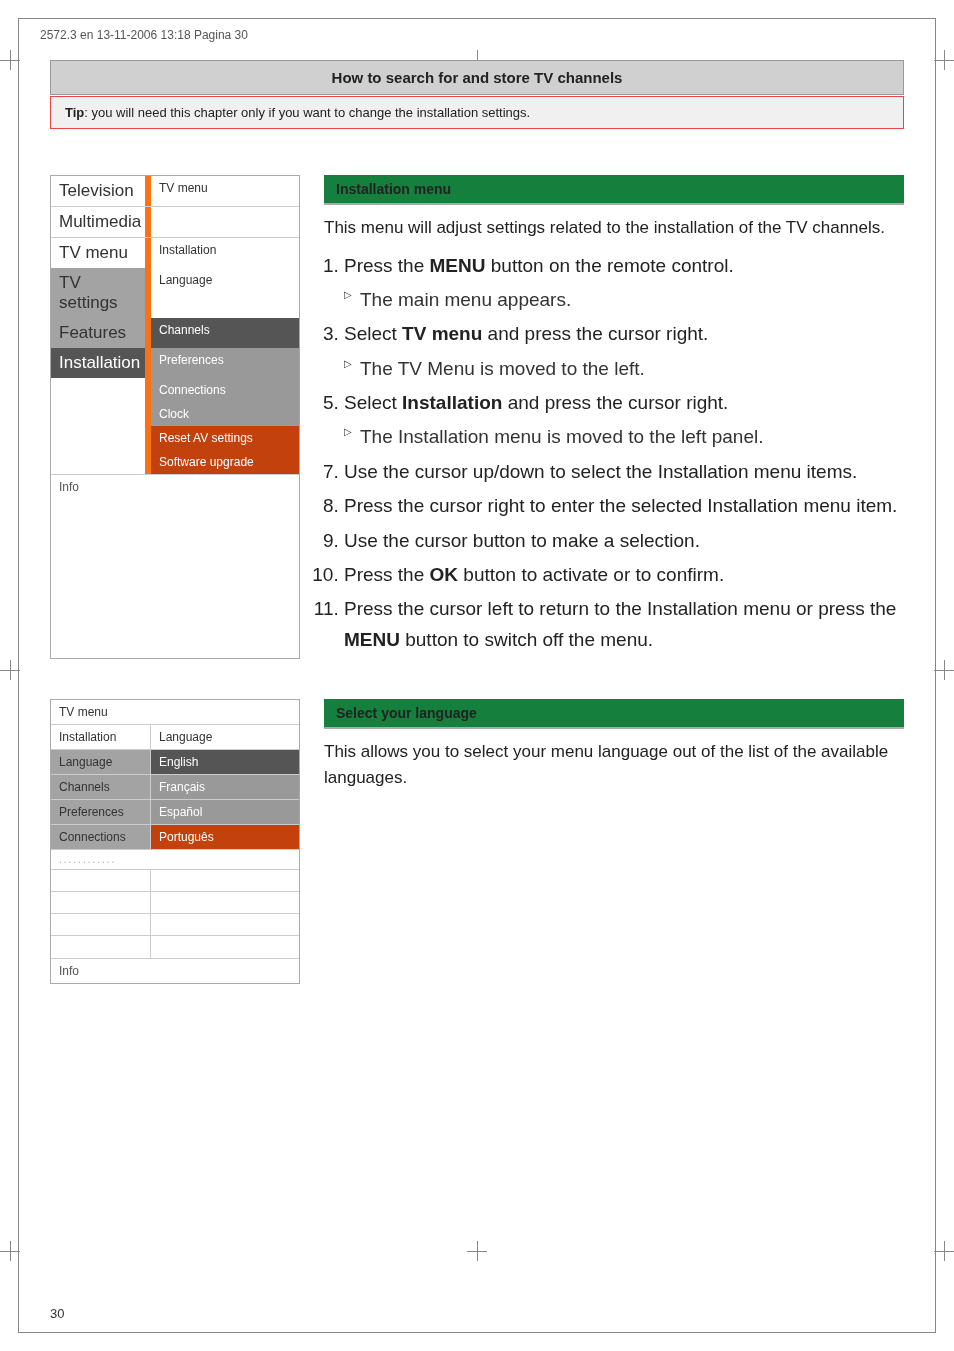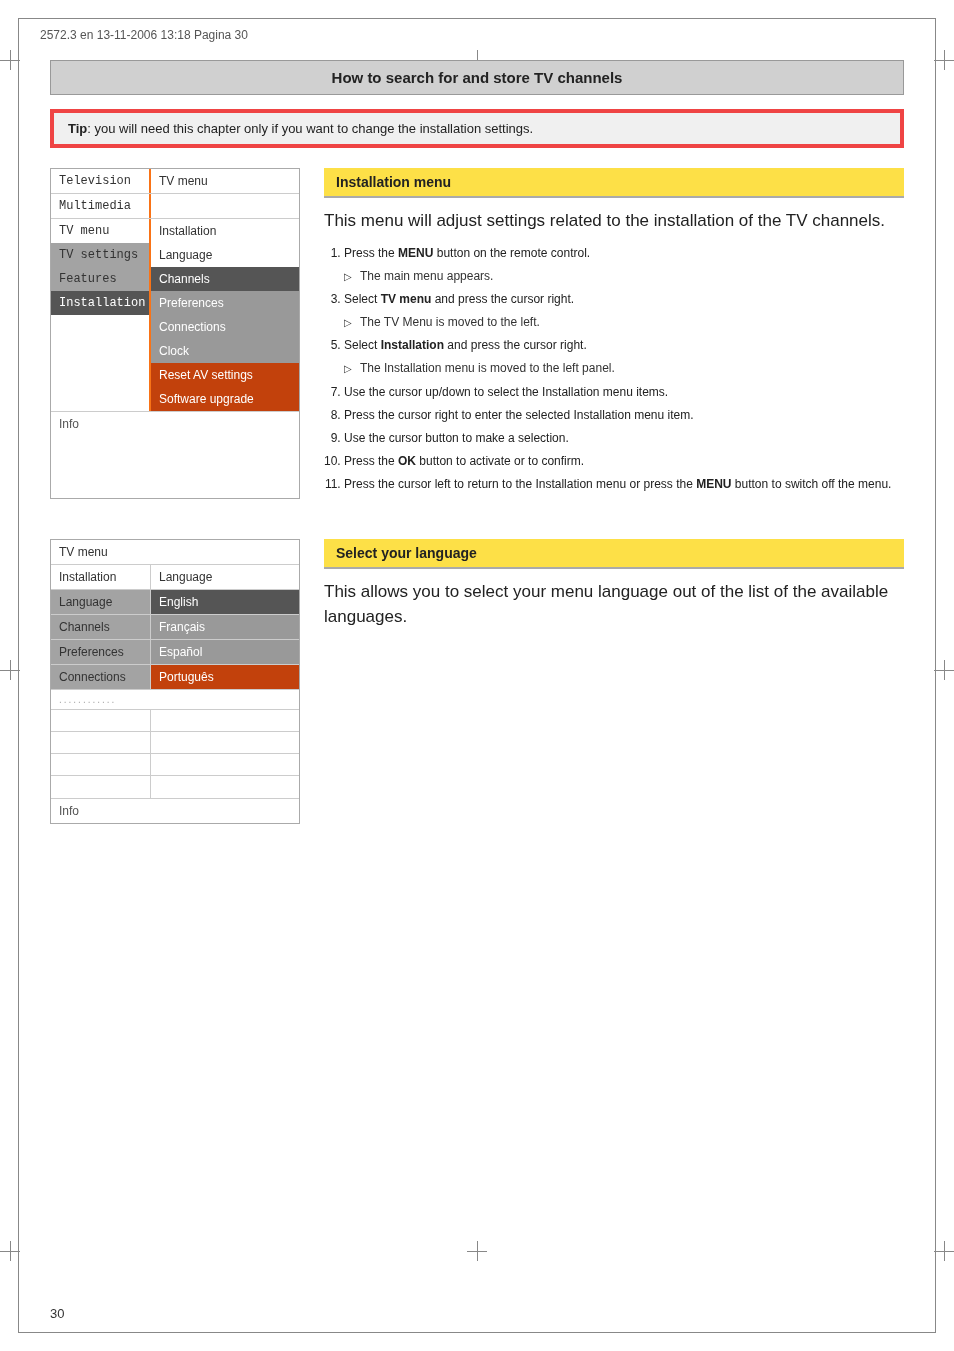--- a/index.html
+++ b/index.html
@@ -86,30 +86,30 @@
     }
 
     
     .title-bar {
       background: #d0d0d0;
       border: 1px solid #999;
       text-align: center;
       padding: 8px 16px;
       font-size: 15px;
       font-weight: bold;
-      margin-bottom: 14px;
+      margin-bottom: 1px;
     }
 
     
     .tip-box {
       background: #f0f0f0;
-      border: 4px solid #ef4444;
+      border: 1px solid #ef4444;
       padding: 8px 14px;
       font-size: 13px;
-      margin-bottom: 20px;
+      margin-bottom: 46px;
     }
     .tip-box .tip-label {
       font-weight: bold;
     }
 
     
     .two-col {
       display: flex;
       gap: 24px;
       margin-bottom: 40px;
@@ -131,24 +131,23 @@
     }
 
     .menu-row {
       display: flex;
       align-items: stretch;
     }
 
     .menu-cell-left {
       width: 100px;
       padding: 5px 8px;
-      border-right: 2px solid #f97316;
-      color: #333;
-      font-size: 12px;
-      font-family: Liberation Mono, monospace;
+      border-right: 6px solid #f97316;
+      color: #333;
+      font-size: 17px;
     }
     .menu-cell-right {
       flex: 1;
       padding: 5px 8px;
       font-size: 12px;
       color: #333;
     }
 
     .menu-item-highlighted {
       background: #a3a3a3;
@@ -171,37 +170,37 @@
       color: #555;
       font-size: 12px;
     }
 
     
     .instructions {
       flex: 1;
     }
 
     .section-title-bar {
-      background: #fde047;
+      background: #15803d;
       border-bottom: 2px solid #aaa;
       padding: 6px 12px;
       font-size: 14px;
       font-weight: bold;
       margin-bottom: 10px;
     }
 
     .instructions p {
       font-size: 17px;
       margin-bottom: 10px;
       line-height: 1.5;
     }
 
     .instructions ol {
       padding-left: 20px;
-      font-size: 12px;
+      font-size: 19px;
       line-height: 1.6;
     }
 
     .instructions ol li {
       margin-bottom: 4px;
     }
 
     .instructions .sub-item {
       list-style: none;
       padding-left: 16px;

